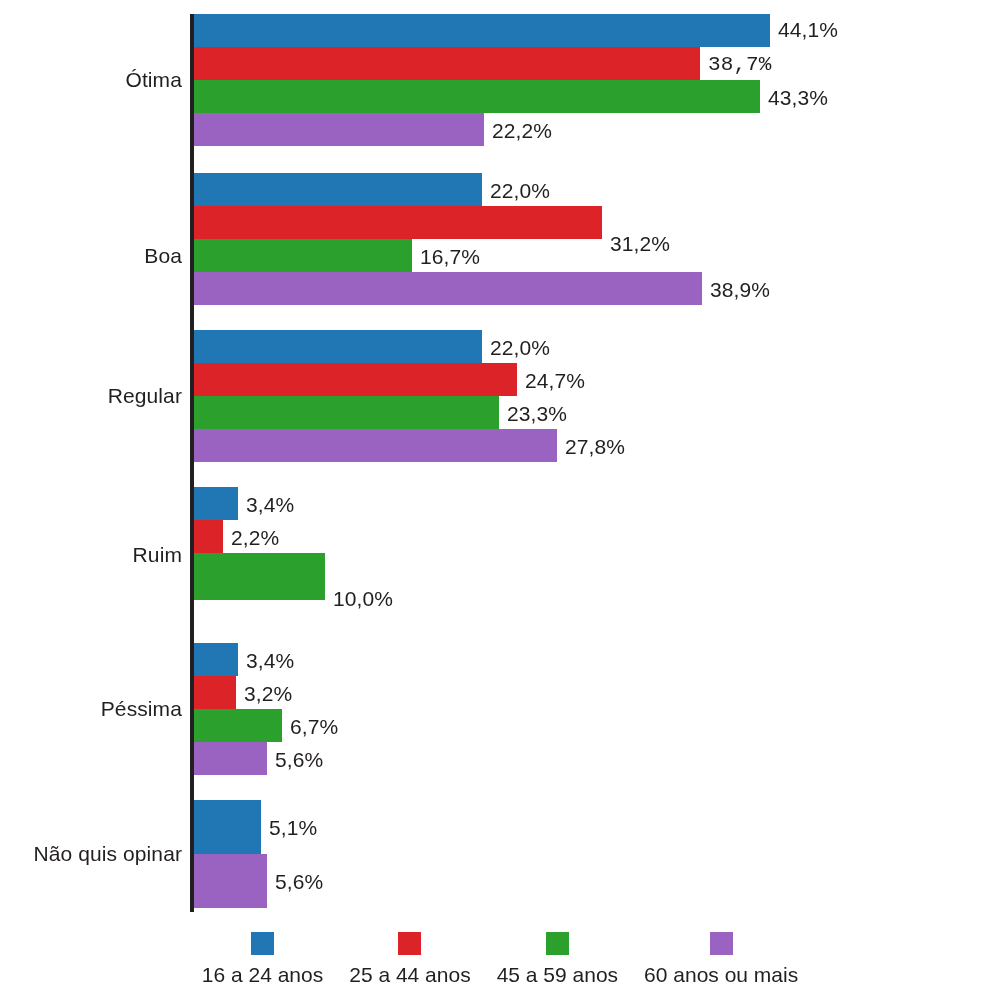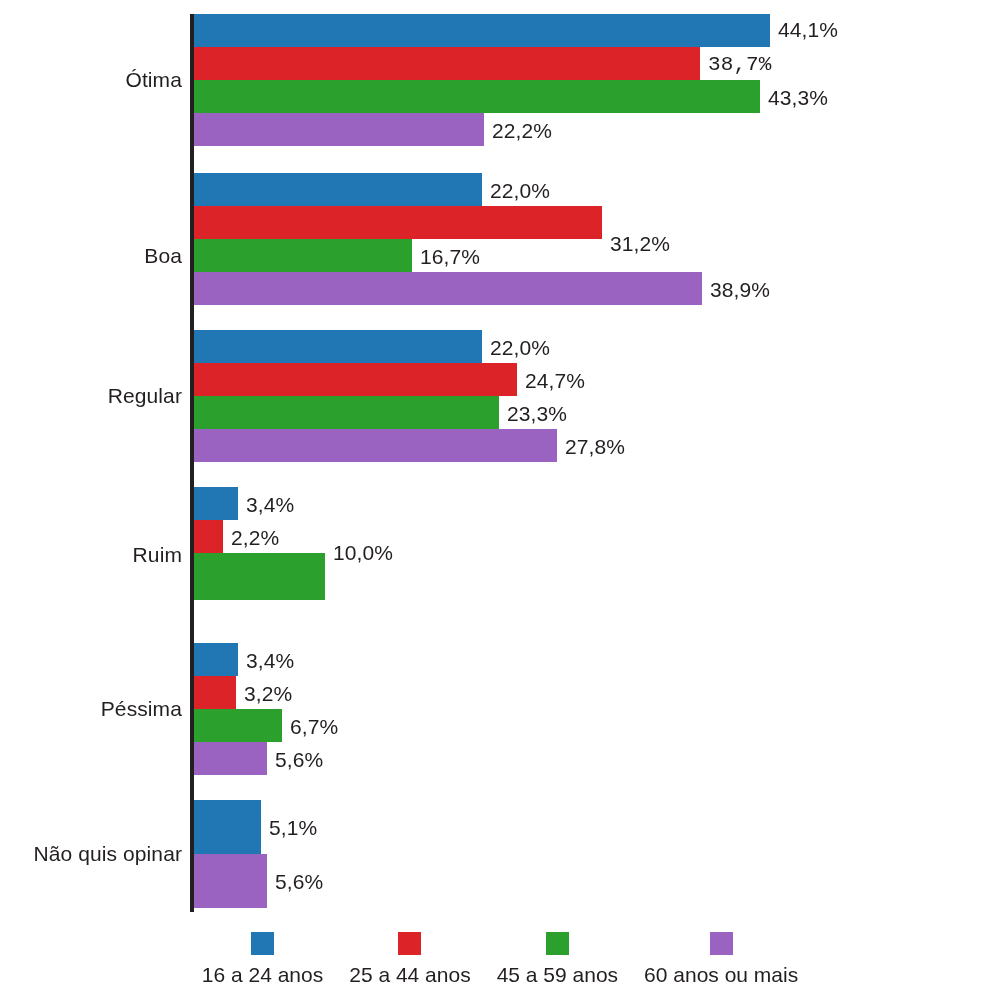--- a/index.html
+++ b/index.html
@@ -137,21 +137,21 @@
       <div class="bar s2" style="top: 396px; width: 305px; height: 33px; background: rgb(43, 160, 44);"></div>
       <div class="bar-value" style="left: 507px; top: 402.5px;">23,3%</div>
       <div class="bar s3" style="top: 429px; width: 363px; height: 33px; background: rgb(154, 99, 193);"></div>
       <div class="bar-value" style="left: 565px; top: 435.5px;">27,8%</div>
       <div class="group-label" style="top: 385px;">Regular</div>
       <div class="bar s0" style="top: 487px; width: 44px; height: 33px; background: rgb(32, 119, 180);"></div>
       <div class="bar-value" style="left: 246px; top: 493.5px;">3,4%</div>
       <div class="bar s1" style="top: 520px; width: 29px; height: 33px; background: rgb(220, 35, 40);"></div>
       <div class="bar-value" style="left: 231px; top: 526.5px;">2,2%</div>
       <div class="bar s2" style="top: 553px; width: 131px; height: 47px; background: rgb(43, 160, 44);"></div>
-      <div class="bar-value" style="left: 333px; top: 542px;">10,0%</div>
+      <div class="bar-value" style="left: 333px; top: 588px;">10,0%</div>
       <div class="group-label" style="top: 544px;">Ruim</div>
       <div class="bar s0" style="top: 643px; width: 44px; height: 33px; background: rgb(32, 119, 180);"></div>
       <div class="bar-value" style="left: 246px; top: 649.5px;">3,4%</div>
       <div class="bar s1" style="top: 676px; width: 42px; height: 33px; background: rgb(220, 35, 40);"></div>
       <div class="bar-value" style="left: 244px; top: 682.5px;">3,2%</div>
       <div class="bar s2" style="top: 709px; width: 88px; height: 33px; background: rgb(43, 160, 44);"></div>
       <div class="bar-value" style="left: 290px; top: 715.5px;">6,7%</div>
       <div class="bar s3" style="top: 742px; width: 73px; height: 33px; background: rgb(154, 99, 193);"></div>
       <div class="bar-value" style="left: 275px; top: 748.5px;">5,6%</div>
       <div class="group-label" style="top: 698px;">Péssima</div>

